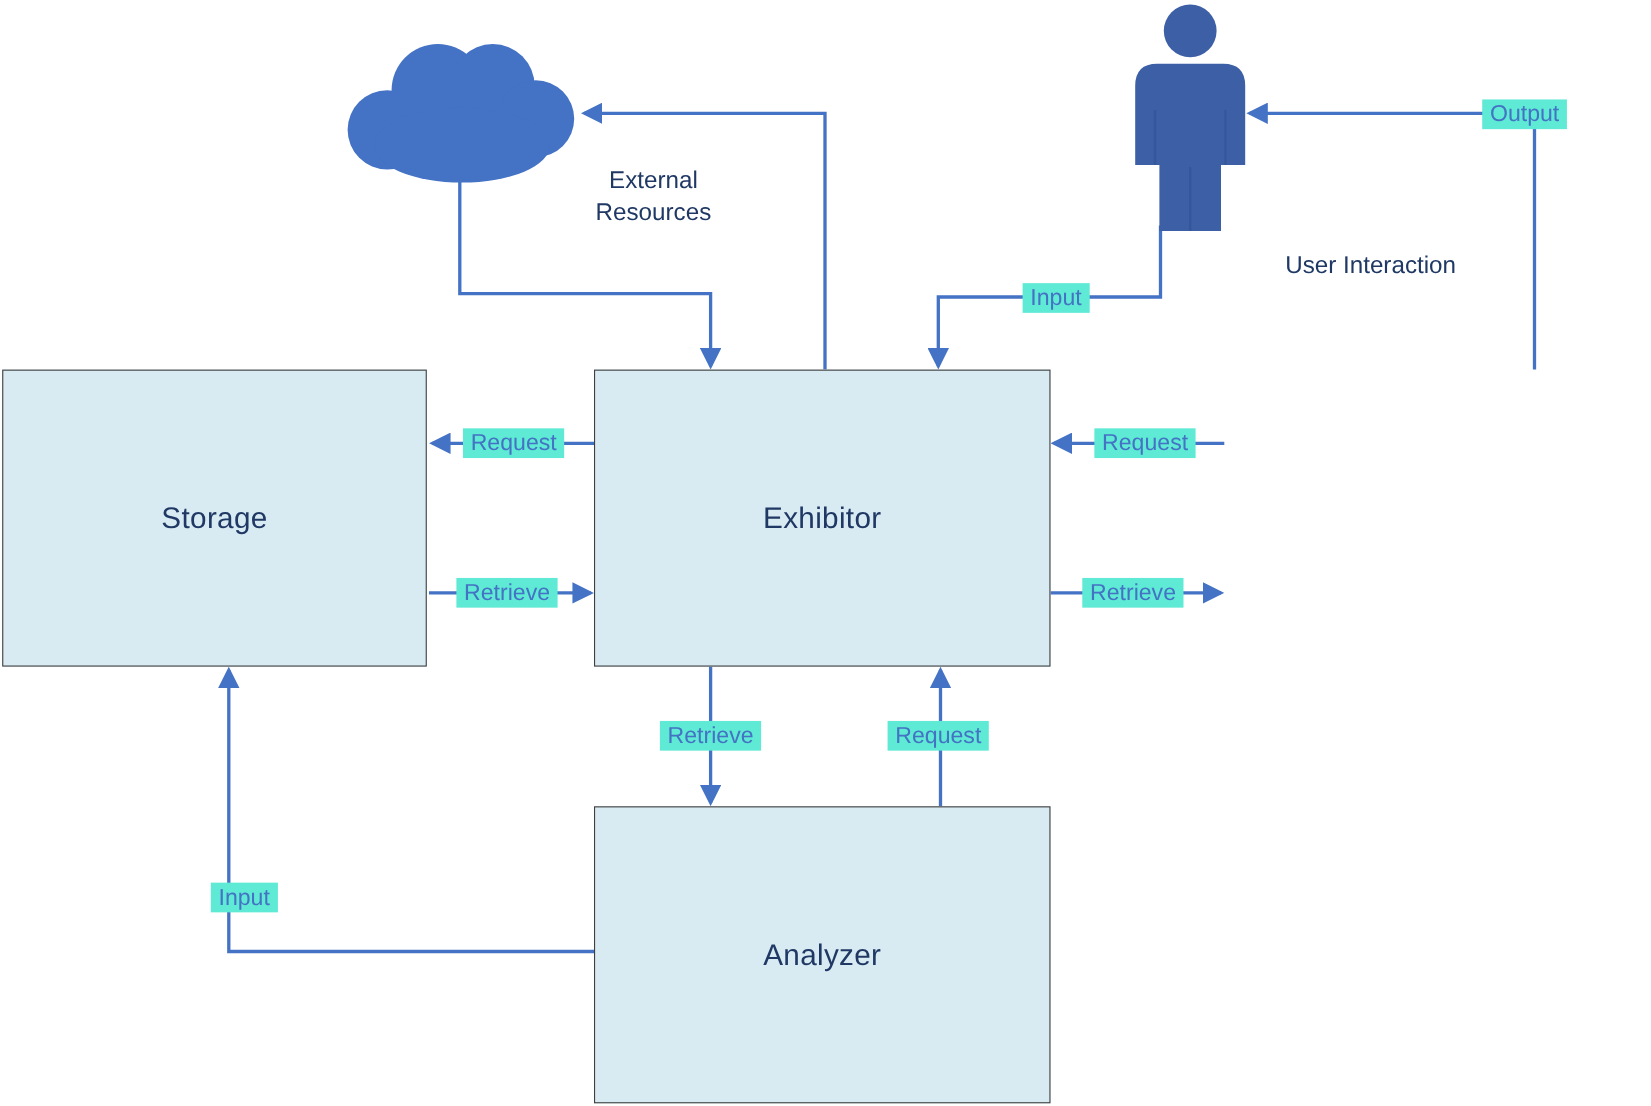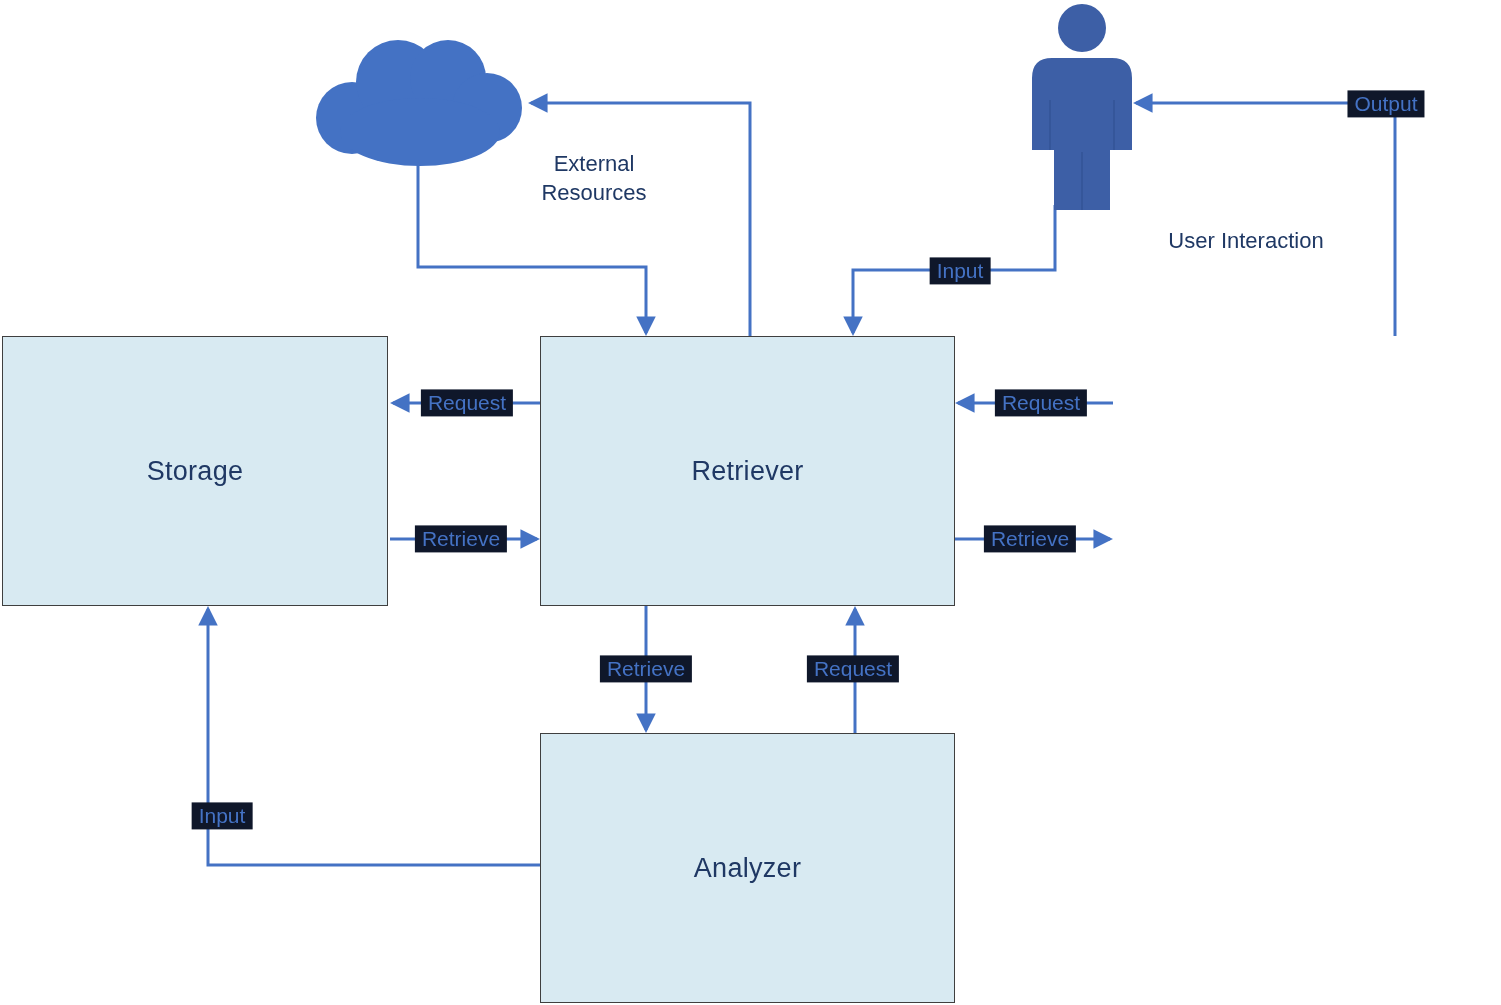--- a/index.html
+++ b/index.html
@@ -37,21 +37,21 @@
   .node-label {
     font-size: 27px;
     color: var(--box-text, #1f3864);
     letter-spacing: .3px;
   }
   .edge-label {
     position: absolute;
     transform: translate(-50%, -50%);
     color: var(--line, #4472c4);
     font-size: 21px;
-    background: #0f172a;
+    background: #5eead4;
     padding: 1px 7px;
     white-space: nowrap;
     line-height: 1.2;
   }
   .icon-label {
     position: absolute;
     transform: translate(-50%, -50%);
     color: var(--box-text, #1f3864);
     font-size: 22px;
     text-align: center;
@@ -107,21 +107,21 @@
       <path class="person-seam" d="M1114,100 L1114,150"></path>
       <path class="person-seam" d="M1082,152 L1082,210"></path>
     </g>
   </svg>
 
   <div class="node" style="left:2px; top:336px; width:386px; height:270px;">
     <span class="node-label">Storage</span>
   </div>
 
   <div class="node" style="left:540px; top:336px; width:415px; height:270px;">
-    <span class="node-label">Retriever</span>
+    <span class="node-label">Exhibitor</span>
   </div>
 
 
   <div class="node" style="left:540px; top:733px; width:415px; height:270px;">
     <span class="node-label">Analyzer</span>
   </div>
 
   <span class="edge-label" style="left:467px; top:403px;">Request</span>
   <span class="edge-label" style="left:461px; top:539px;">Retrieve</span>
   <span class="edge-label" style="left:1041px; top:403px;">Request</span>

